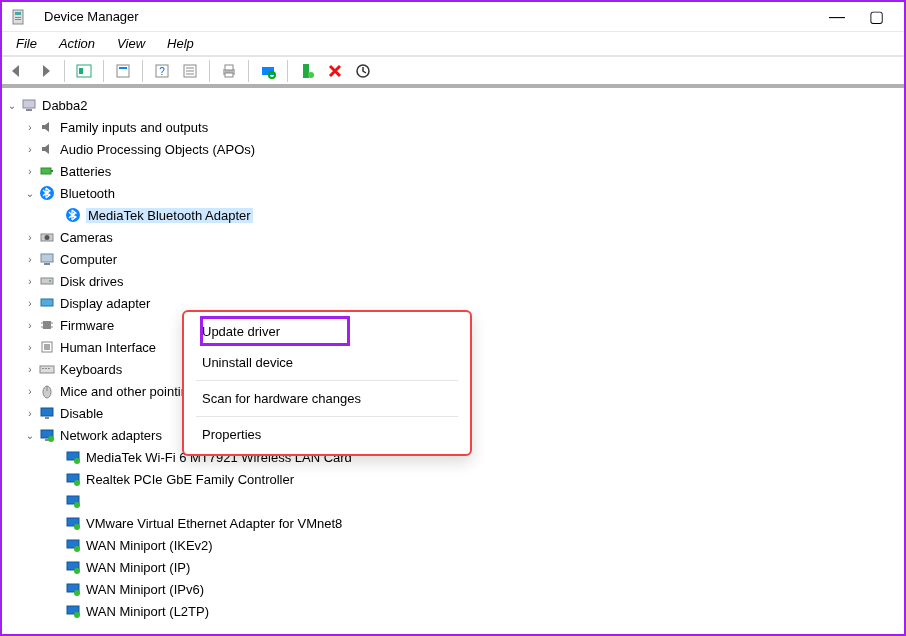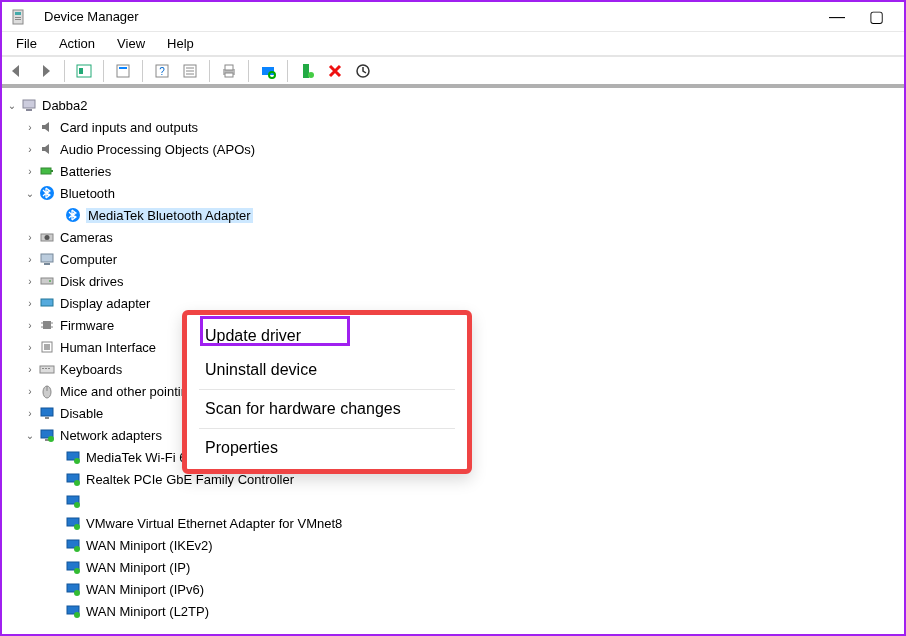--- a/index.html
+++ b/index.html
@@ -27,20 +27,21 @@
 .title-icon { width: 16px; height: 16px; }
 .window-controls { display: flex; gap: 24px; align-items: center; padding-right: 12px; }
 .window-controls span { font-size: 16px; line-height: 1; }
 .menubar {
   height: 24px;
   display: flex;
   align-items: center;
   padding: 0 4px;
   gap: 2px;
   border-bottom: 1px solid #e5e5e5;
+  font-style: italic;
 }
 .menubar span { padding: 2px 10px; }
 .toolbar {
   height: 32px;
   display: flex;
   align-items: center;
   padding: 2px 4px;
   gap: 6px;
   border-bottom: 4px solid #b0b0b0;
   border-top: 1px solid #e5e5e5;
@@ -71,25 +72,25 @@
   background: #cde8ff;
   padding: 0 2px;
   text-align: right;
 }
 .contextmenu {
   position: absolute;
   left: 180px;
   top: 222px;
   width: 290px;
   background: #fff;
-  border: 5px solid #ef4444;
+  border: 2px solid #ef4444;
   box-shadow: 0 6px 16px rgba(0,0,0,.15);
   border-radius: 6px;
   padding: 4px 0;
-  font-size: 16px;
+  font-size: 13px;
 }
 .cm-item {
   padding: 8px 18px;
 }
 .cm-sep {
   height: 1px;
   background: #e5e5e5;
   margin: 2px 12px;
 }
 .highlight-box {
@@ -222,21 +223,21 @@
   </div>
 
   <div class="tree-row">
     <span class="indent i1"></span>
       <span class="expander">›</span>
     <span class="node-icon">
         <svg class="ic-svg" viewBox="0 0 16 16">
           <path d="M3 6 L6 6 L10 3 L10 13 L6 10 L3 10 Z" fill="#777"></path>
         </svg>
       </span>
-    <span>Card inputs and outputs</span>
+    <span>Family inputs and outputs</span>
   </div>
 
   <div class="tree-row">
     <span class="indent i1"></span>
       <span class="expander">›</span>
     <span class="node-icon">
         <svg class="ic-svg" viewBox="0 0 16 16">
           <path d="M3 6 L6 6 L10 3 L10 13 L6 10 L3 10 Z" fill="#777"></path>
         </svg>
       </span>

